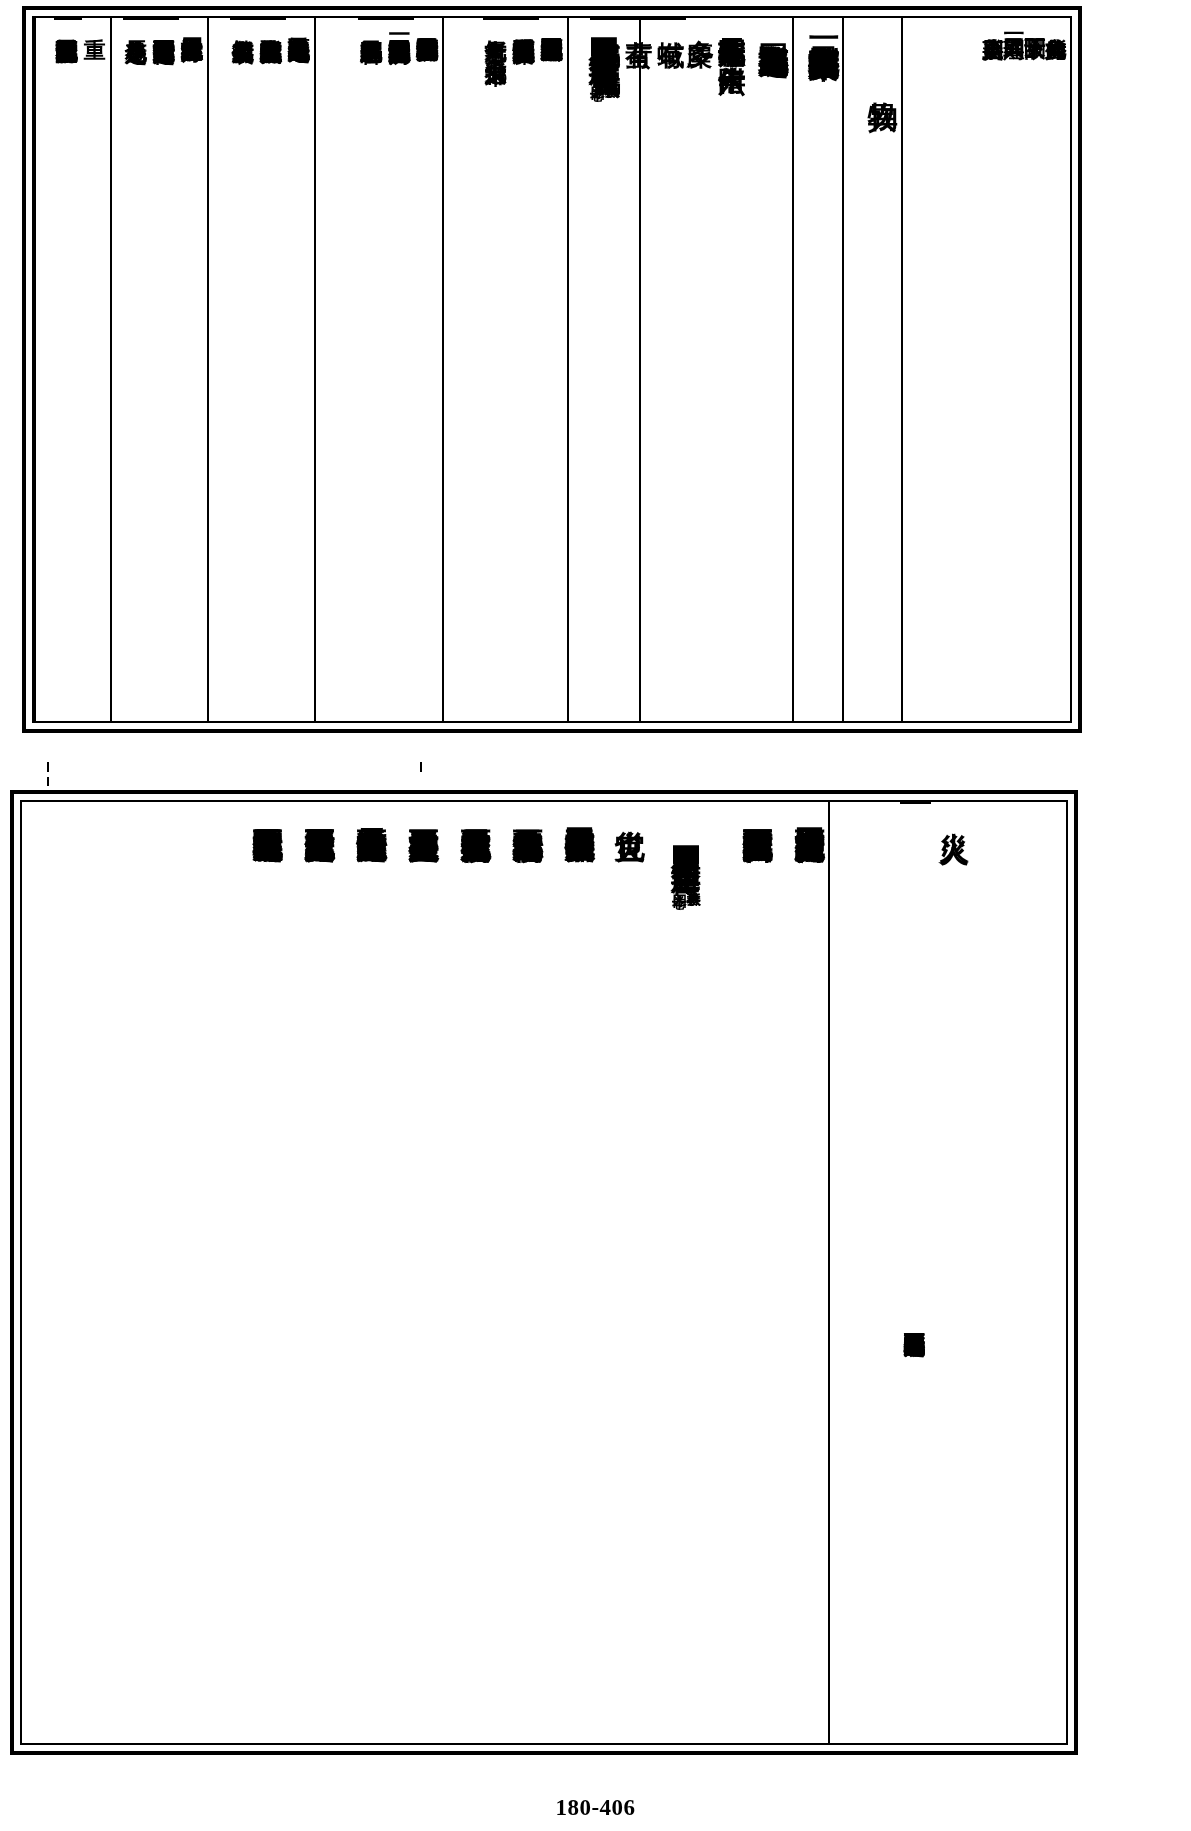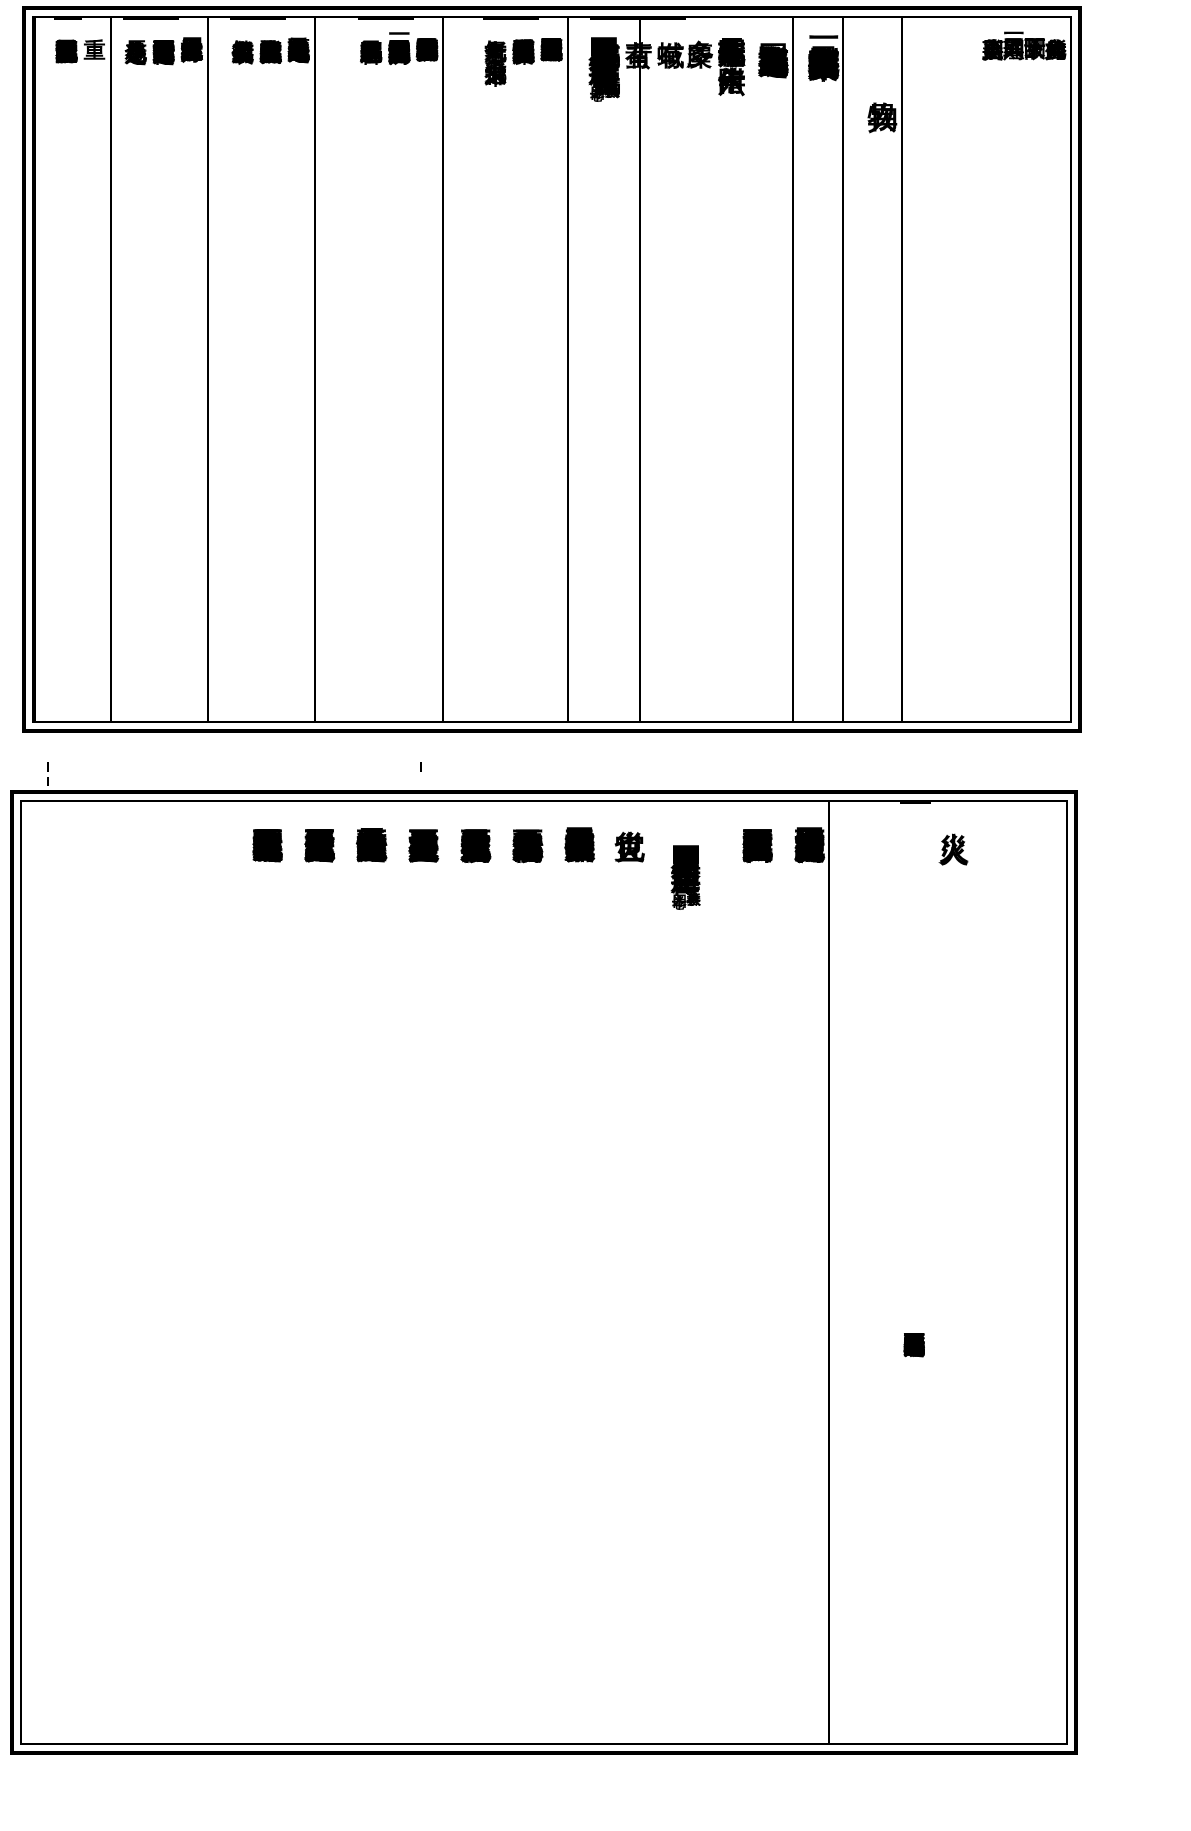--- a/index.html
+++ b/index.html
@@ -345,14 +345,15 @@
         </div>
 
       </div>
     </div>
   </div>
 
   <div class="tickmark" style="left:47px; top:762px; height:10px;"></div>
   <div class="tickmark" style="left:420px; top:762px; height:10px;"></div>
   <div class="tickmark" style="left:47px; top:777px; height:9px;"></div>
 
+  <div class="footer">180-406</div>
 
 </div>
 
 </body></html>

